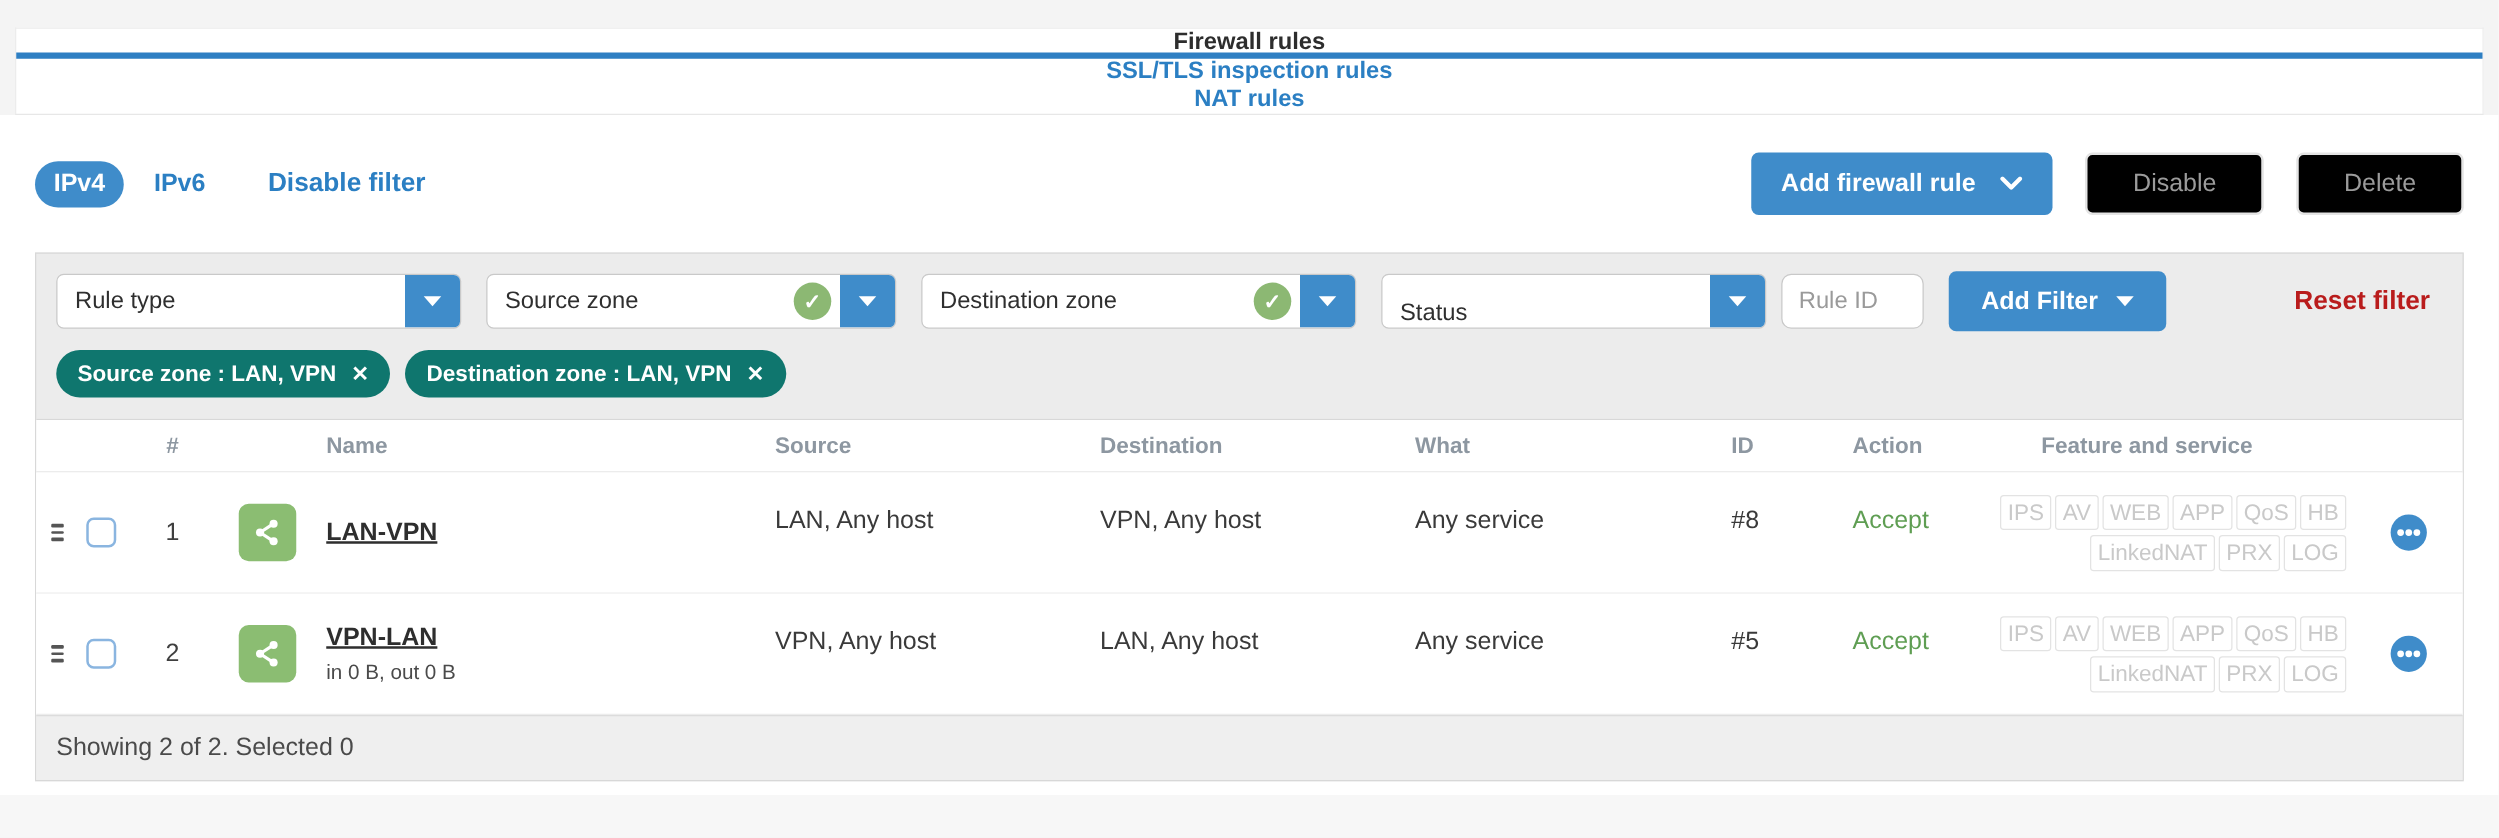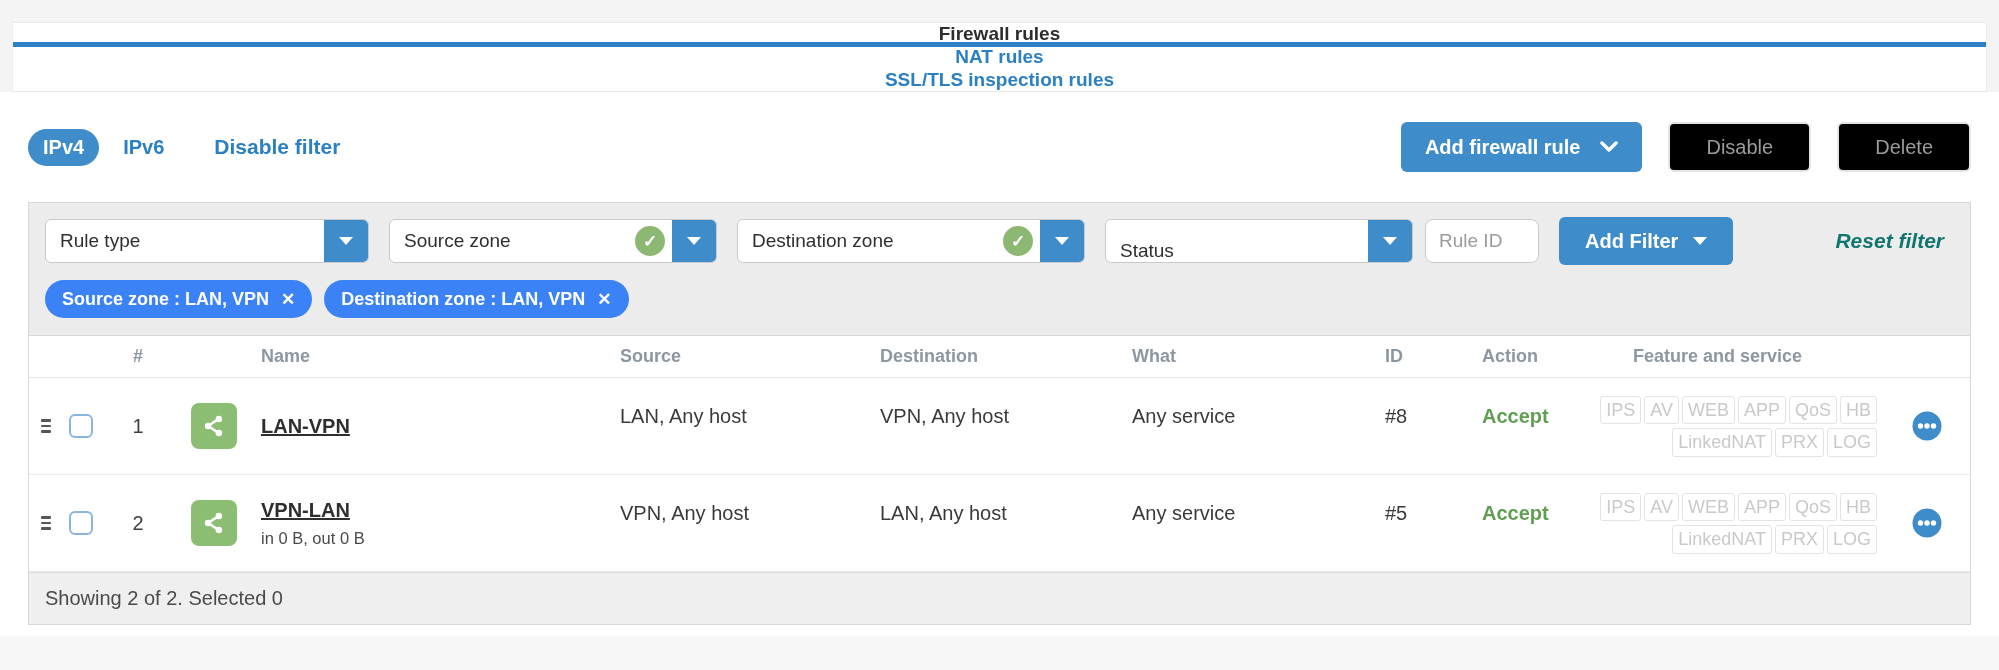--- a/index.html
+++ b/index.html
@@ -65,25 +65,25 @@
          border-top:8px solid #fff; }
   .input-ruleid {
     width:114px; height:44px; border:1px solid #c9c9c9; border-radius:8px; background:#fff;
     font-size:19px; color:#333; padding:0 13px; font-family:"Liberation Sans", sans-serif; margin-left:-8px;
   }
   .input-ruleid::placeholder { color:#9a9a9a; }
   .btn-addfilter {
     background:#3f8cca; color:#fff; font-size:20px; font-weight:700; border:none; border-radius:6px;
     height:48px; padding:0 26px; display:flex; align-items:center; gap:15px; cursor:pointer;
   }
-  .reset { margin-left:auto; color:#0f766e; font-weight:700; font-size:21px; padding-right:10px; cursor:pointer;font-style:italic; }
+  .reset { margin-left:auto; color:#b91c1c; font-weight:700; font-size:21px; padding-right:10px; cursor:pointer; }
 
   .chipsrow { padding:7px 16px 17px 16px; display:flex; gap:12px; }
   .chip {
-    background:#3b82f6; color:#fff; border-radius:20px; height:38px; display:flex;
+    background:#0f766e; color:#fff; border-radius:20px; height:38px; display:flex;
     align-items:center; padding:0 17px; font-size:18px; font-weight:600; gap:12px;
   }
   .chip .x { font-weight:700; font-size:17px; cursor:pointer; }
 
   
   .tablewrap { background:#fff; border-top:1px solid #d8d8d8; }
   .thead, .trow {
     display:grid;
     grid-template-columns:34px 44px 62px 84px 359px 260px 252px 255px 75px 135px 1fr 87px;
   }
@@ -103,21 +103,21 @@
   .num { text-align:center; font-size:20px; color:#3f3f3f; }
   .ruleicon {
     width:46px; height:46px; border-radius:8px; background:#8bbd72; margin-left:22px;
     display:flex; align-items:center; justify-content:center;
   }
   .namecell { padding-left:8px; }
   .rulename { font-size:20px; font-weight:700; color:#2e2e2e; text-decoration:underline; cursor:pointer; display:inline-block; }
   .traffic { font-size:16.5px; color:#4a4a4a; margin-top:7px; }
   .cell { font-size:20px; color:#3a3a3a; padding-left:8px; align-self:start; padding-top:27px; }
   .idcell { padding-left:6px; font-weight:500; }
-  .actioncell { padding-left:28px; font-weight:700; color:#5f9e53; }
+  .actioncell { padding-left:28px; font-weight:400; color:#5f9e53; }
   .features { text-align:right; padding-right:6px; }
   .badge {
     display:inline-block; border:1px solid #e3e3e3; border-radius:3px; color:#c9c9c9;
     font-size:18px; padding:2px 5px; margin-left:3px; background:#fff; line-height:1.25;
   }
   .badge-line2 { margin-top:4px; }
   .menucell { display:flex; justify-content:center; }
   .menubtn { cursor:pointer; display:flex; }
 
   .tfoot { background:#efefef; border-top:1px solid #dcdcdc; padding:14px 16px;
@@ -127,24 +127,24 @@
 </style>
 </head>
 <body>
 
 <div class="tabstrip">
   <div class="tabbar">
     <div class="tab active">
         <span>Firewall rules</span>
       </div>
     <div class="tab">
+        <span>SSL/TLS inspection rules</span>
+      </div>
+    <div class="tab">
         <span>NAT rules</span>
-      </div>
-    <div class="tab">
-        <span>SSL/TLS inspection rules</span>
       </div>
   </div>
 </div>
 
 <div class="actions">
   <span class="pill">IPv4</span>
   <span class="ipv6">IPv6</span>
   <span class="disable-filter">Disable filter</span>
   <span class="spacer"></span>
   <button class="btn-primary">

